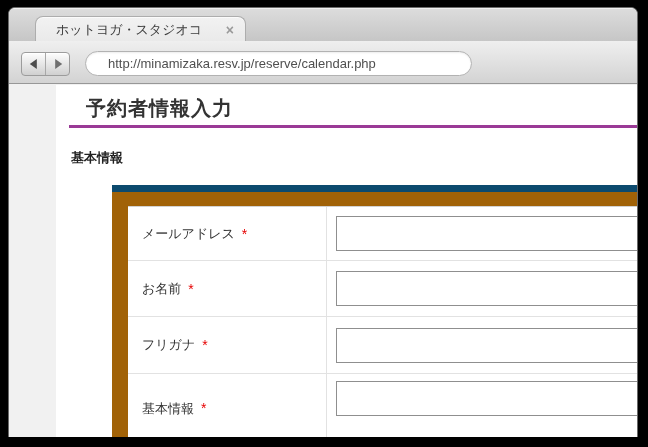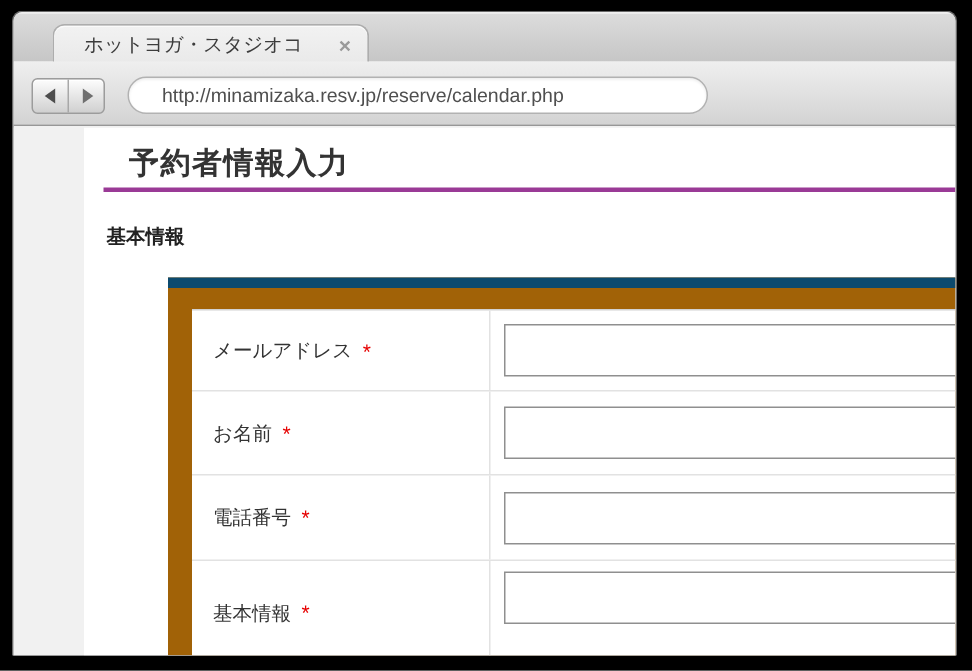--- a/index.html
+++ b/index.html
@@ -153,21 +153,21 @@
                 <span>お名前</span>
                 <span class="required">*</span>
               </div>
               <div class="input-cell">
                 <input type="text" class="text-input" style="">
               </div>
             </div>
 
             <div class="form-row row-h3">
               <div class="label-cell">
-                <span>電話番号</span>
+                <span>フリガナ</span>
                 <span class="required">*</span>
               </div>
               <div class="input-cell">
                 <input type="text" class="text-input" style="">
               </div>
             </div>
 
             <div class="form-row row-h4">
               <div class="label-cell">
                 <span>基本情報</span>

